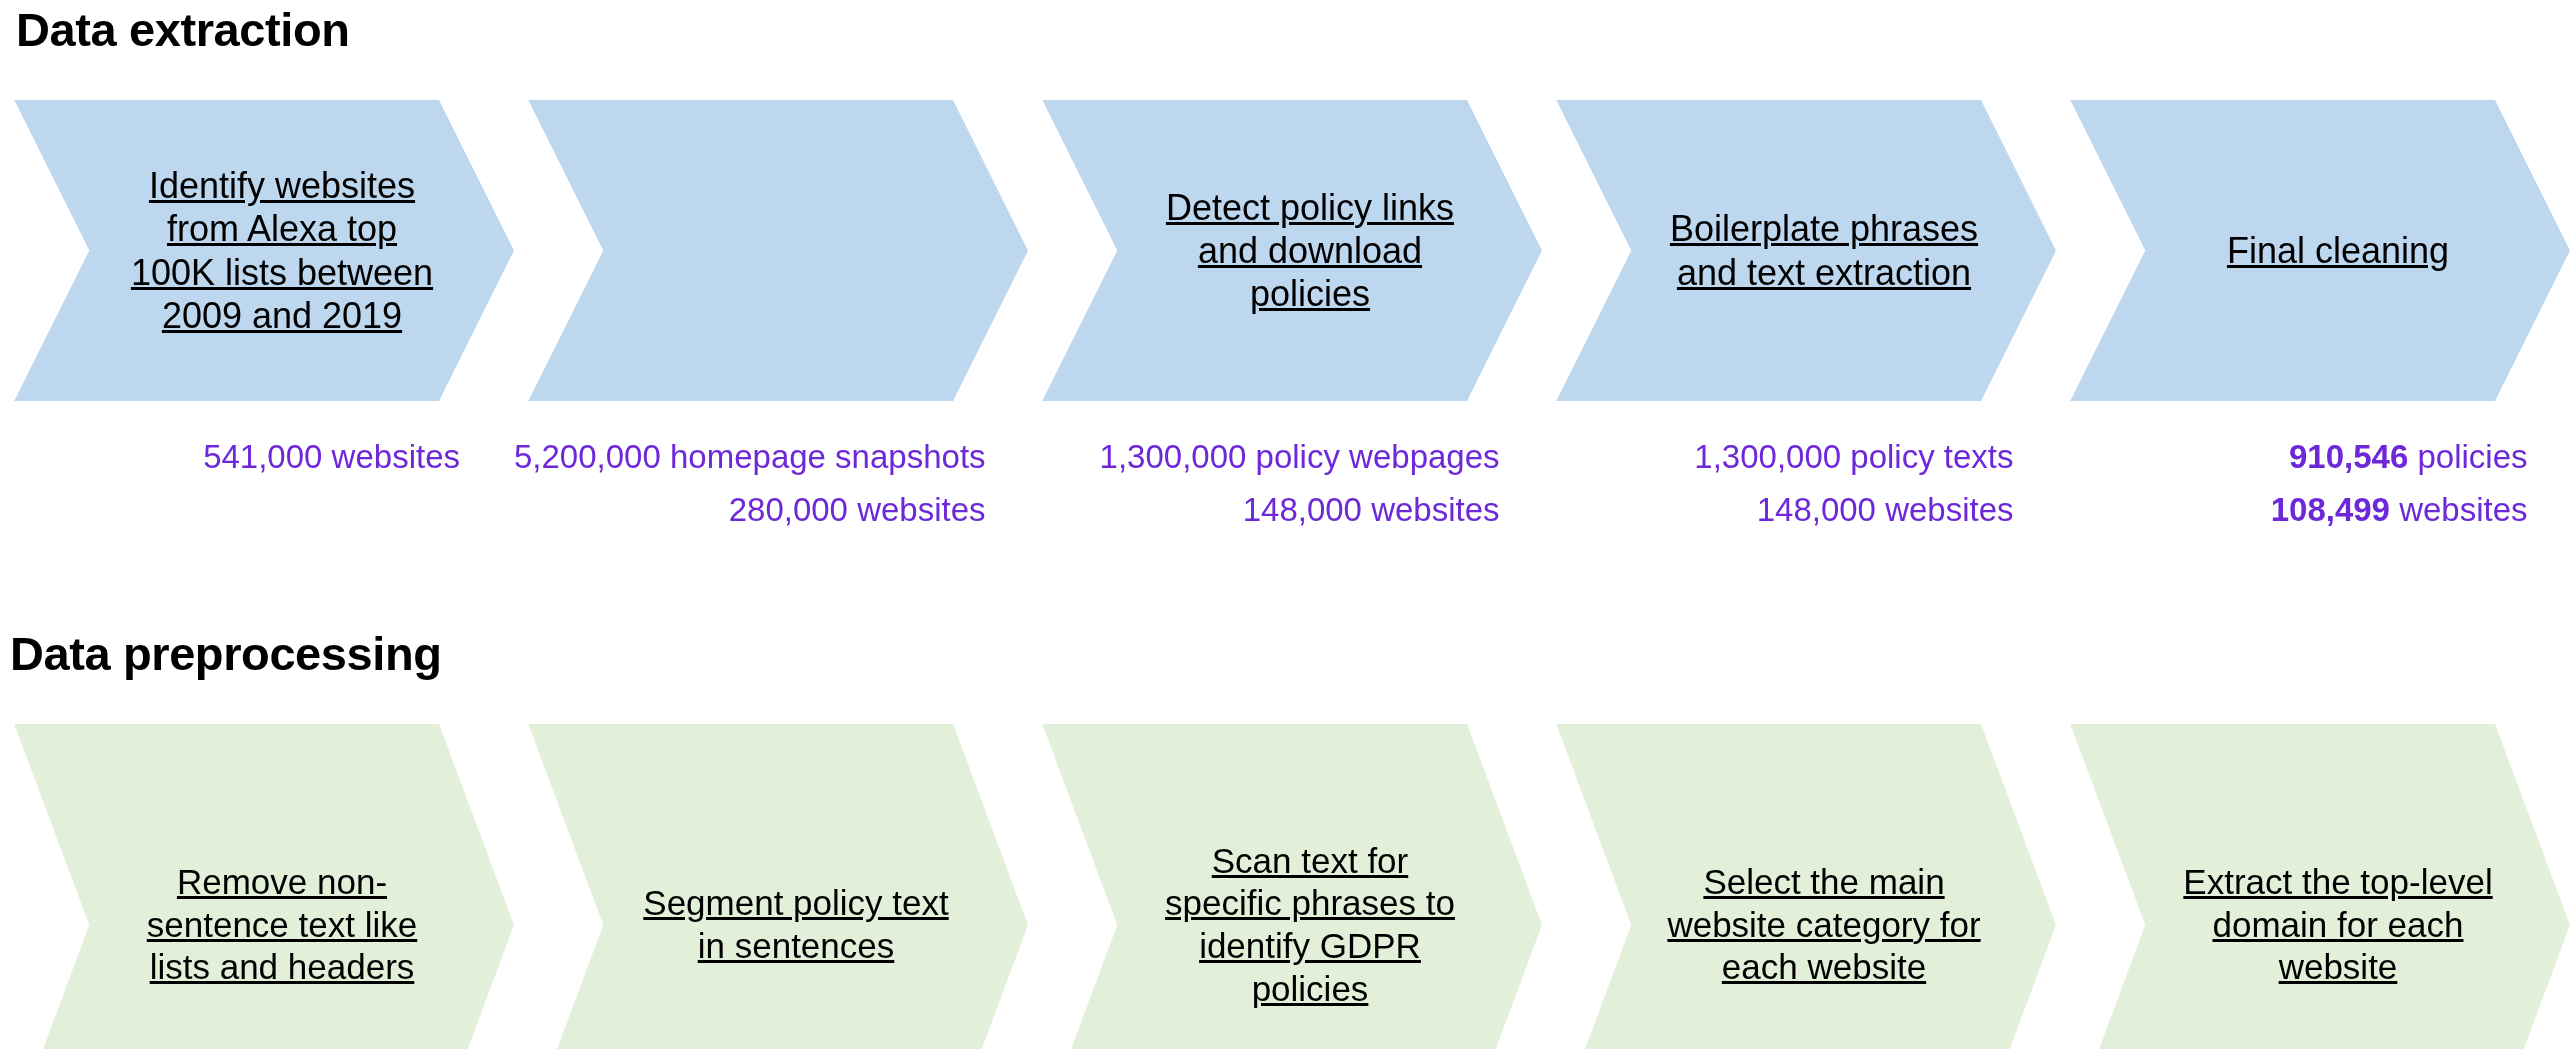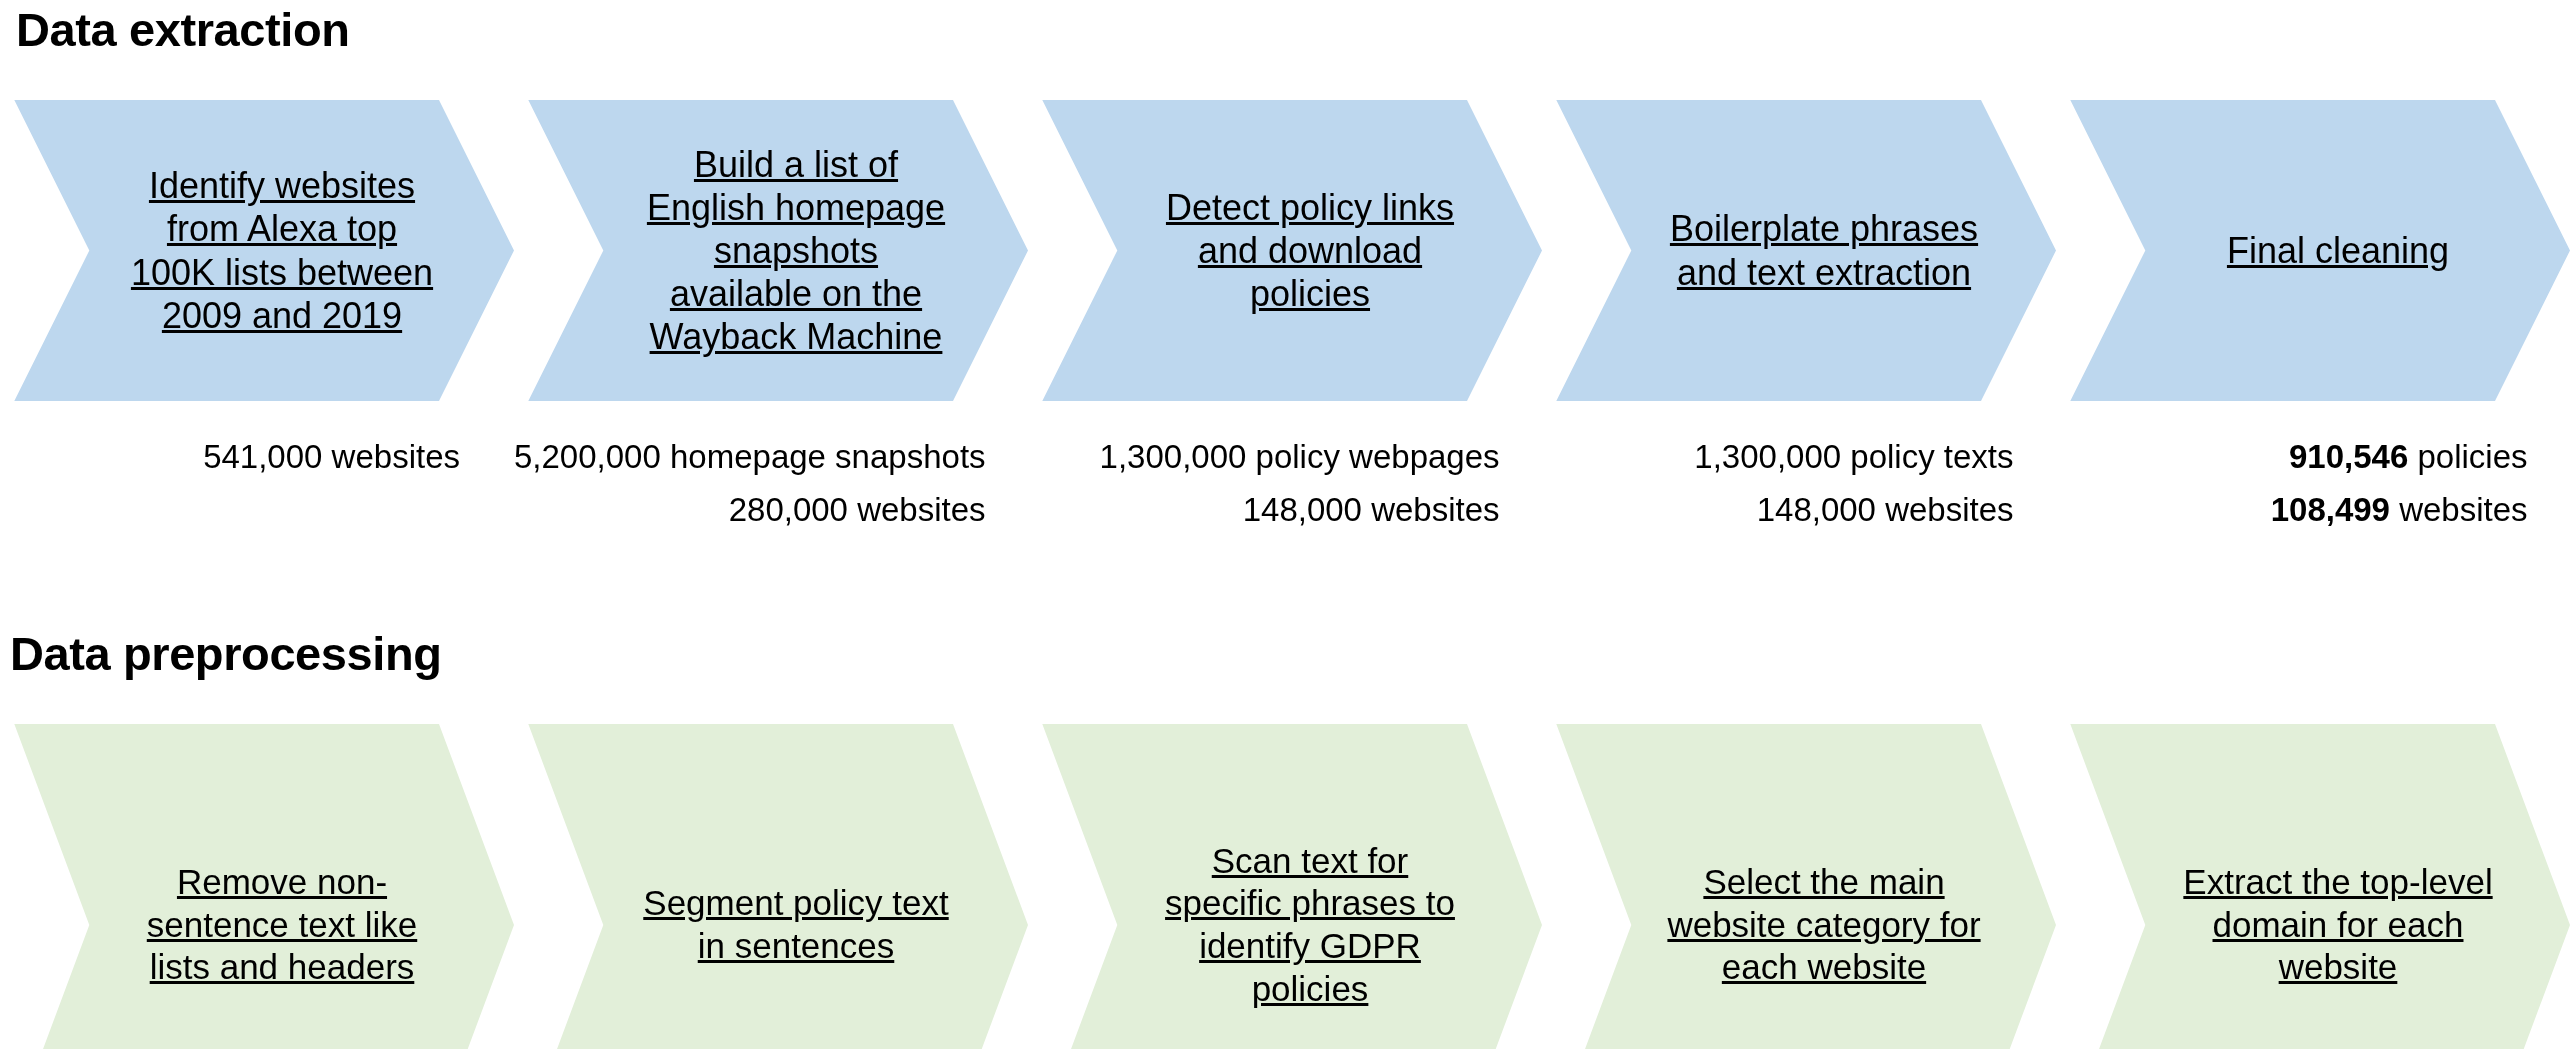--- a/index.html
+++ b/index.html
@@ -87,39 +87,38 @@
     width: 2576px;
     display: flex;
   }
   .caption-cell {
     flex: 0 0 514px;
     box-sizing: border-box;
     padding-right: 54px;
     text-align: right;
     font-size: 33px;
     line-height: 1.62;
-    color: #000000;
+    color: #6d28d9;
     white-space: nowrap;
   }
   .caption-line { display: block; }
   .caption-line b { font-weight: bold; text-align: center; }
 </style>
 </head>
 <body>
 
 <div class="section-title" id="title-extraction">Data extraction</div>
 
 <div class="chev-row" id="row-extraction">
   <div class="chev chev-blue first">
     <div class="shape" style="background: rgb(189, 215, 238);"></div>
     <div class="chev-label">Identify websites from Alexa top 100K lists between 2009 and 2019</div>
   </div>
   <div class="chev chev-blue">
     <div class="shape" style="background: rgb(189, 215, 238);"></div>
-    <div class="chev-label">Build a list of English homepage snapshots available on the Wayback Machine</div>
   </div>
   <div class="chev chev-blue">
     <div class="shape" style="background: rgb(189, 215, 238);"></div>
     <div class="chev-label">Detect policy links and download policies</div>
   </div>
   <div class="chev chev-blue">
     <div class="shape" style="background: rgb(189, 215, 238);"></div>
     <div class="chev-label">Boilerplate phrases and text extraction</div>
   </div>
   <div class="chev chev-blue">

